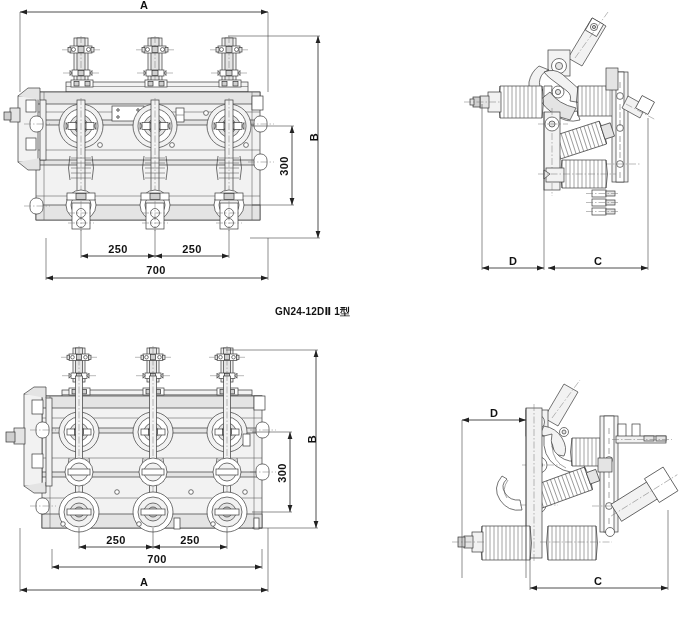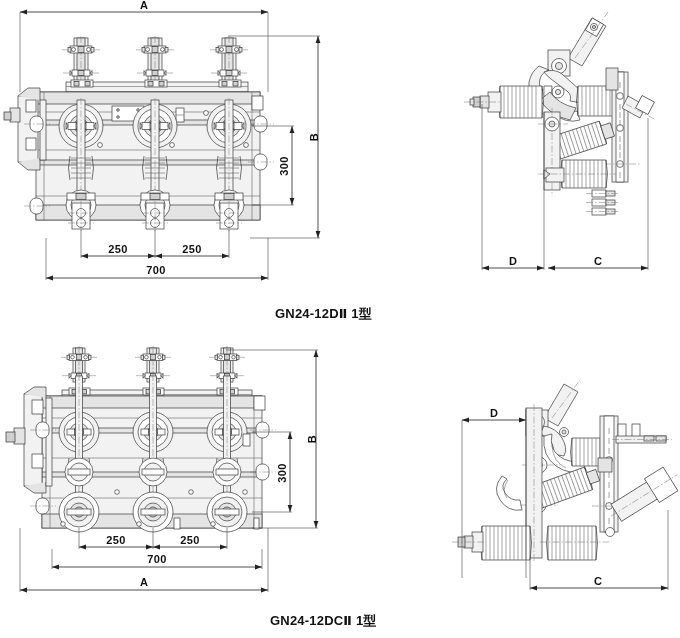--- a/index.html
+++ b/index.html
@@ -12,21 +12,21 @@
   .sheet{position:absolute;inset:0;background:#fff;}
   .fig{position:absolute;}
   svg{display:block;overflow:visible;}
   .dimtext{
     font-family:"Liberation Sans","DejaVu Sans",sans-serif;
     font-size:11px;font-weight:bold;fill:#111;letter-spacing:.3px;
   }
   .caption{
     position:absolute;
     font-family:"Liberation Sans","DejaVu Sans",sans-serif;
-    font-size:13px;font-weight:bold;color:#111;
+    font-size:10px;font-weight:bold;color:#111;
     white-space:nowrap;letter-spacing:.2px;
   }
   .ln2{stroke:#3a3a3a;fill:none;stroke-width:.7;}
   .lnthin{stroke:#5a5a5a;fill:none;stroke-width:.55;}
   .dim{stroke:#222;fill:none;stroke-width:.8;}
   .ext{stroke:#444;fill:none;stroke-width:.6;}
   .ctr{stroke:#777;fill:none;stroke-width:.5;stroke-dasharray:7 2 1.5 2;}
   .fillLt{fill:#f2f2f2;stroke:#3a3a3a;stroke-width:.7;}
   .fillMd{fill:#e4e4e4;stroke:#3a3a3a;stroke-width:.7;}
   .fillDk{fill:#cfcfcf;stroke:#333;stroke-width:.7;}
@@ -819,15 +819,14 @@
         <line x1="90" y1="208" x2="228" y2="208" class="dim"></line>
         <polygon points="90,208 97,205.6 97,210.4" fill="#222"></polygon>
         <polygon points="228,208 221,205.6 221,210.4" fill="#222"></polygon>
         <line x1="90" y1="180" x2="90" y2="210" class="ext"></line>
         <line x1="228" y1="130" x2="228" y2="210" class="ext"></line>
         <text class="dimtext" x="158" y="205" text-anchor="middle">C</text>
       </g>
     </svg>
   </div>
 
-  <div class="caption" style="left:270px;top:612px;">GN24-12DCⅡ 1型</div>
 
 </div>
 
 </body></html>

